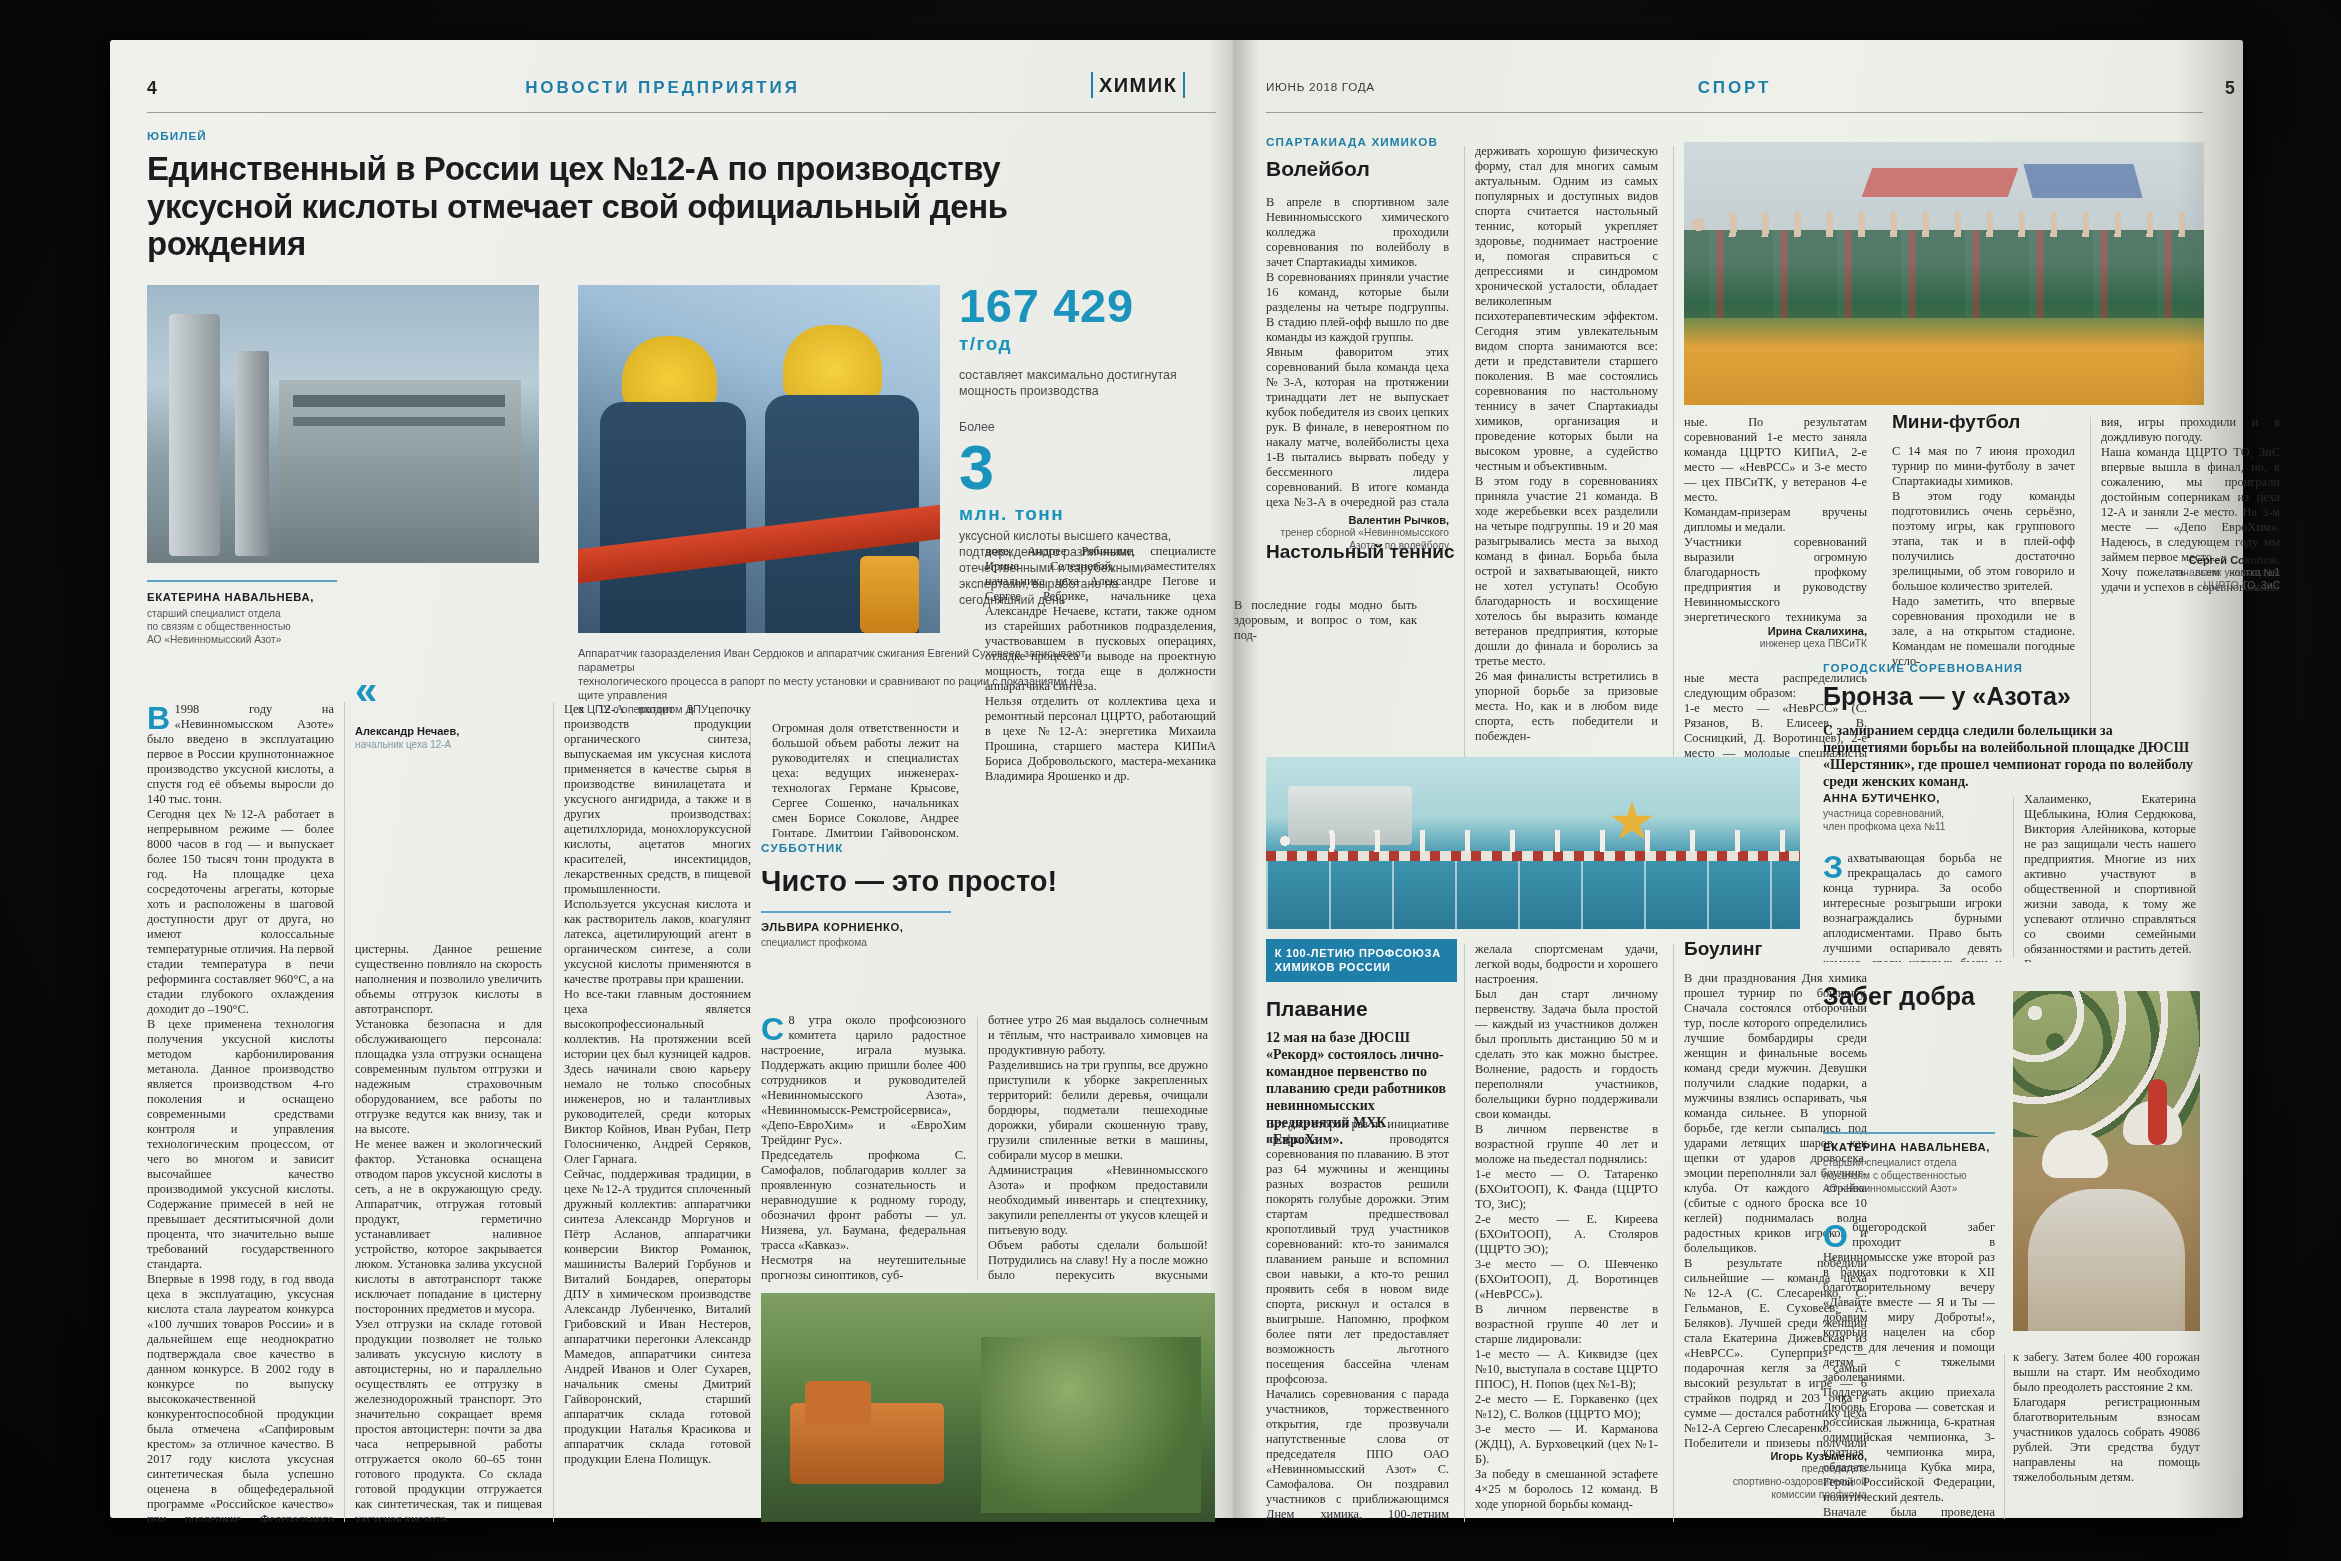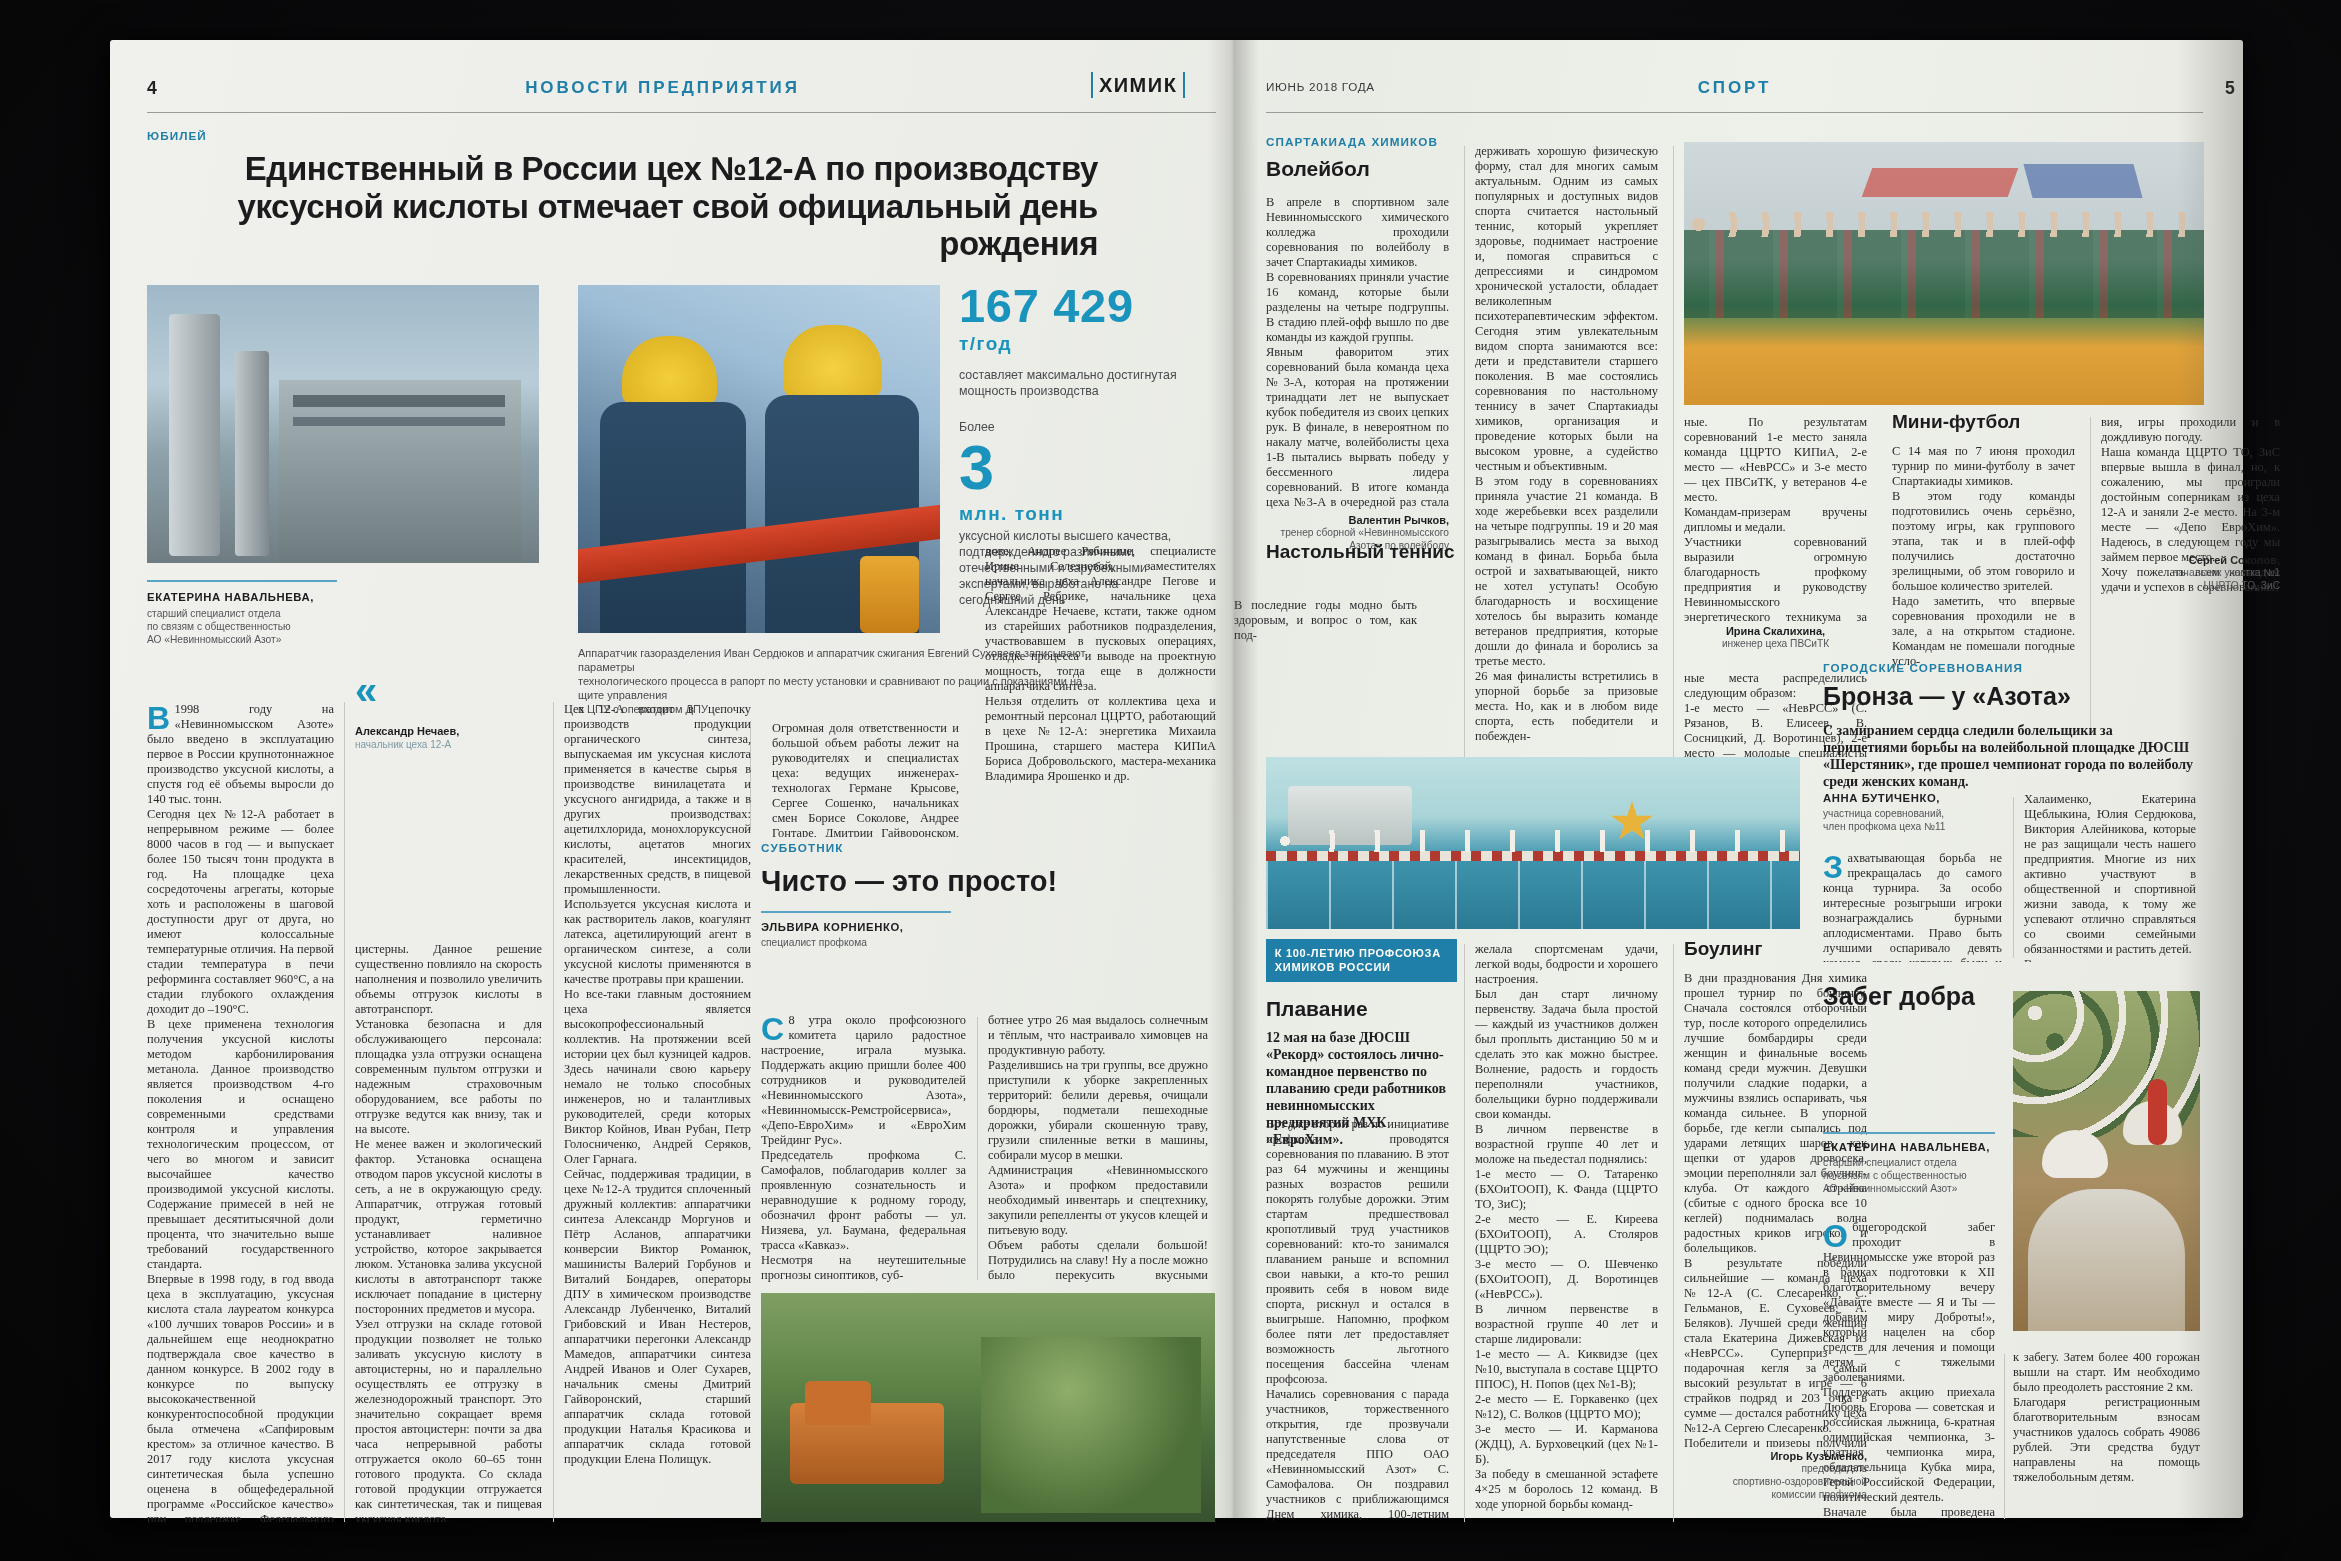--- a/index.html
+++ b/index.html
@@ -16,21 +16,21 @@
   #curl{position:absolute;right:0;top:0;width:66px;height:1478px;
     background:linear-gradient(90deg,rgba(0,0,0,0),rgba(70,70,65,.25));border-radius:0 2.9px 2.9px 0;}
   .rule{background:#9a9c96;height:1.5px;}
   .vline{position:absolute;width:0.7px;background:#c6c8c0;}
   .pagenum{font:bold 17.6px "Liberation Sans",sans-serif;color:#222;}
   .section-title{font:bold 17px "Liberation Sans",sans-serif;letter-spacing:2.9px;color:#1f7fa8;}
   .datehead{font:11.7px "Liberation Sans",sans-serif;letter-spacing:0.7px;color:#3a3a3c;}
   .masthead{font:bold 20px "Liberation Sans",sans-serif;letter-spacing:1.5px;color:#1b1b1d;
     border-left:2.9px solid #1f7fa8;border-right:2.9px solid #1f7fa8;padding:1.5px 5.9px;}
   .tag{font:bold 11.7px "Liberation Sans",sans-serif;letter-spacing:1.1px;color:#1f7fa8;}
-  .headline-xl{font:bold 33px/1.14 "Liberation Sans",sans-serif;color:#1c1c1e;letter-spacing:-0.4px;text-align:right;}
+  .headline-xl{font:bold 33px/1.14 "Liberation Sans",sans-serif;color:#1c1c1e;letter-spacing:-0.4px;}
   .headline-l{font:bold 25px/1.1 "Liberation Sans",sans-serif;color:#1c1c1e;}
   .headline-m{font:bold 21px/1.1 "Liberation Sans",sans-serif;color:#1c1c1e;}
   .body-col{font:12.4px/15px "Liberation Serif",serif;color:#2b2b2d;text-align:justify;
     white-space:pre-line;overflow:hidden;}
   .intro{font:bold 14px/17px "Liberation Serif",serif;color:#1e1e20;white-space:pre-line;}
   .byline-name{font:bold 11.3px "Liberation Sans",sans-serif;color:#1d1d1f;letter-spacing:0.6px;}
   .byline-role{font:10.2px/13px "Liberation Sans",sans-serif;color:#55565a;white-space:pre-line;}
   .sig-name{font:bold 11px "Liberation Sans",sans-serif;color:#1d1d1f;}
   .sig-role{font:10px "Liberation Sans",sans-serif;color:#7e98a5;}
   .caption{font:11px/14px "Liberation Sans",sans-serif;color:#4a4b4e;white-space:pre-line;}
@@ -179,21 +179,21 @@
        background:linear-gradient(180deg,#cfd8da 0%,#c2cdd0 45%,#3f7f56 62%,#e0a23a 78%,#d39430 100%);">
     <div class="abs" style="left:0px;top:88px;width:520px;height:88px;background:repeating-linear-gradient(90deg,#2e5e44 0 25px,#36684c 25px 32px,#7a4540 32px 40px,#2e5e44 40px 64px);opacity:.75;"></div>
     <div class="abs" style="left:0px;top:70px;width:520px;height:25px;background:repeating-radial-gradient(circle at 14.6px 12.4px,#d9c4ae 0 6.6px,rgba(0,0,0,0) 6.6px 32px);"></div>
     <div class="abs" style="left:183px;top:26px;width:146px;height:29px;background:#cc3b33;opacity:.6;transform:skewX(-20deg);"></div>
     <div class="abs" style="left:344px;top:22px;width:110px;height:34px;background:#3457a0;opacity:.55;transform:skewX(15deg);"></div>
   </div>
 
   <div class="abs body-col" style="left:1574px;top:375px;width:183px;height:212px;">ные. По результатам соревнований 1-е место заняла команда ЦЦРТО КИПиА, 2-е место — «НевРСС» и 3-е место — цех ПВСиТК, у ветеранов 4-е место.
 Командам-призерам вручены дипломы и медали.
 Участники соревнований выразили огромную благодарность профкому предприятия и руководству Невинномысского энергетического техникума за организацию соревнований по настольному теннису.</div>
-  <div class="abs" style="left:1574px;top:585px;width:183px;text-align:center;">
+  <div class="abs" style="left:1574px;top:585px;width:183px;text-align:right;">
     <div class="sig-name">Ирина Скалихина,</div>
     <div class="byline-role">инженер цеха ПВСиТК</div>
   </div>
   <div class="abs body-col" style="left:1574px;top:631px;width:183px;height:86px;">ные места распределились следующим образом:
 1-е место — «НевРСС» (С. Рязанов, В. Елисеев, В. Сосницкий, Д. Воротинцев), 2-е место — молодые специалисты (А. Столяров, И. Бондарев, К. Фанда), 3-е место — цех №2 (В. Завгородний, И. Курбникова, В. Козляев, М. Мищенко).</div>
 
   <div class="abs headline-m" style="left:1782px;top:372px;font-size:19px;">Мини-футбол</div>
   <div class="abs body-col" style="left:1782px;top:404px;width:183px;height:293px;">С 14 мая по 7 июня проходил турнир по мини-футболу в зачет Спартакиады химиков.
 В этом году команды подготовились очень серьёзно, поэтому игры, как группового этапа, так и в плей-офф получились достаточно зрелищными, об этом говорило и большое количество зрителей.
 Надо заметить, что впервые соревнования проходили не в зале, а на открытом стадионе. Командам не помешали погодные усло-</div>

